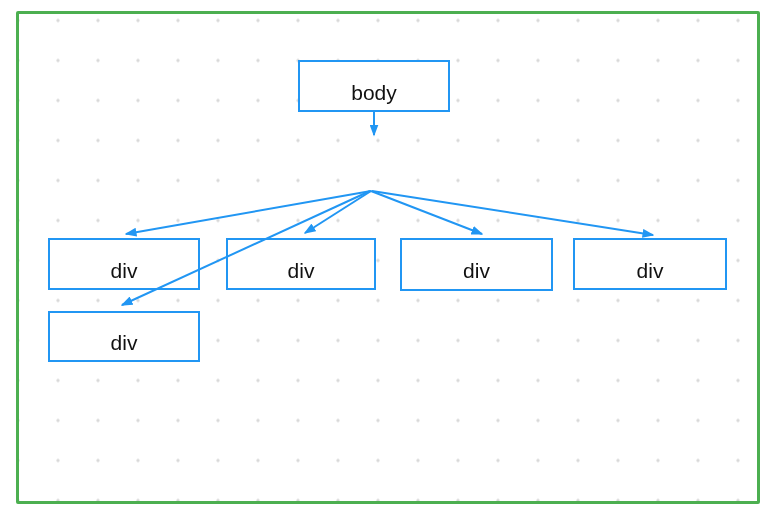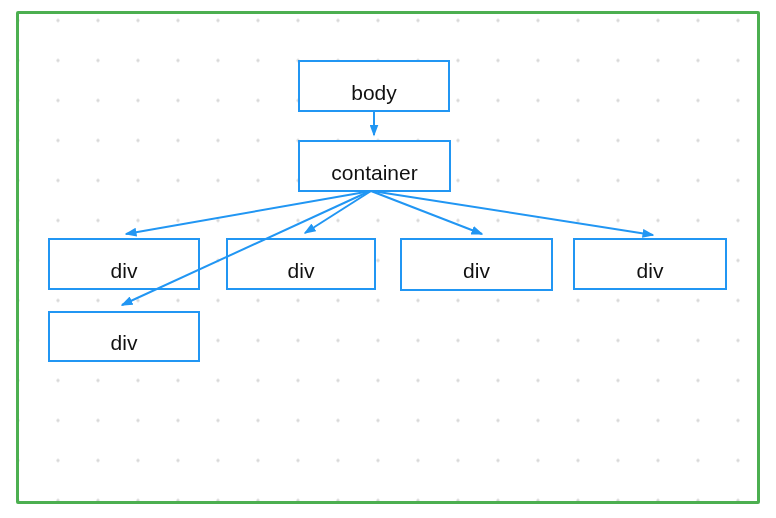--- a/index.html
+++ b/index.html
@@ -61,23 +61,20 @@
 <body>
 
 <div class="stage">
 
   <div class="frame"></div>
 
   <div class="node" style="left:298px; top:60px; width:152px; height:52px">
     <span class="node-label">body</span>
   </div>
 
-  <div class="node" style="left:298px; top:140px; width:153px; height:52px">
-    <span class="node-label">container</span>
-  </div>
 
   <div class="node" style="left:48px; top:238px; width:152px; height:52px">
     <span class="node-label">div</span>
   </div>
 
   <div class="node" style="left:226px; top:238px; width:150px; height:52px">
     <span class="node-label">div</span>
   </div>
 
   <div class="node" style="left:400px; top:238px; width:153px; height:53px">

